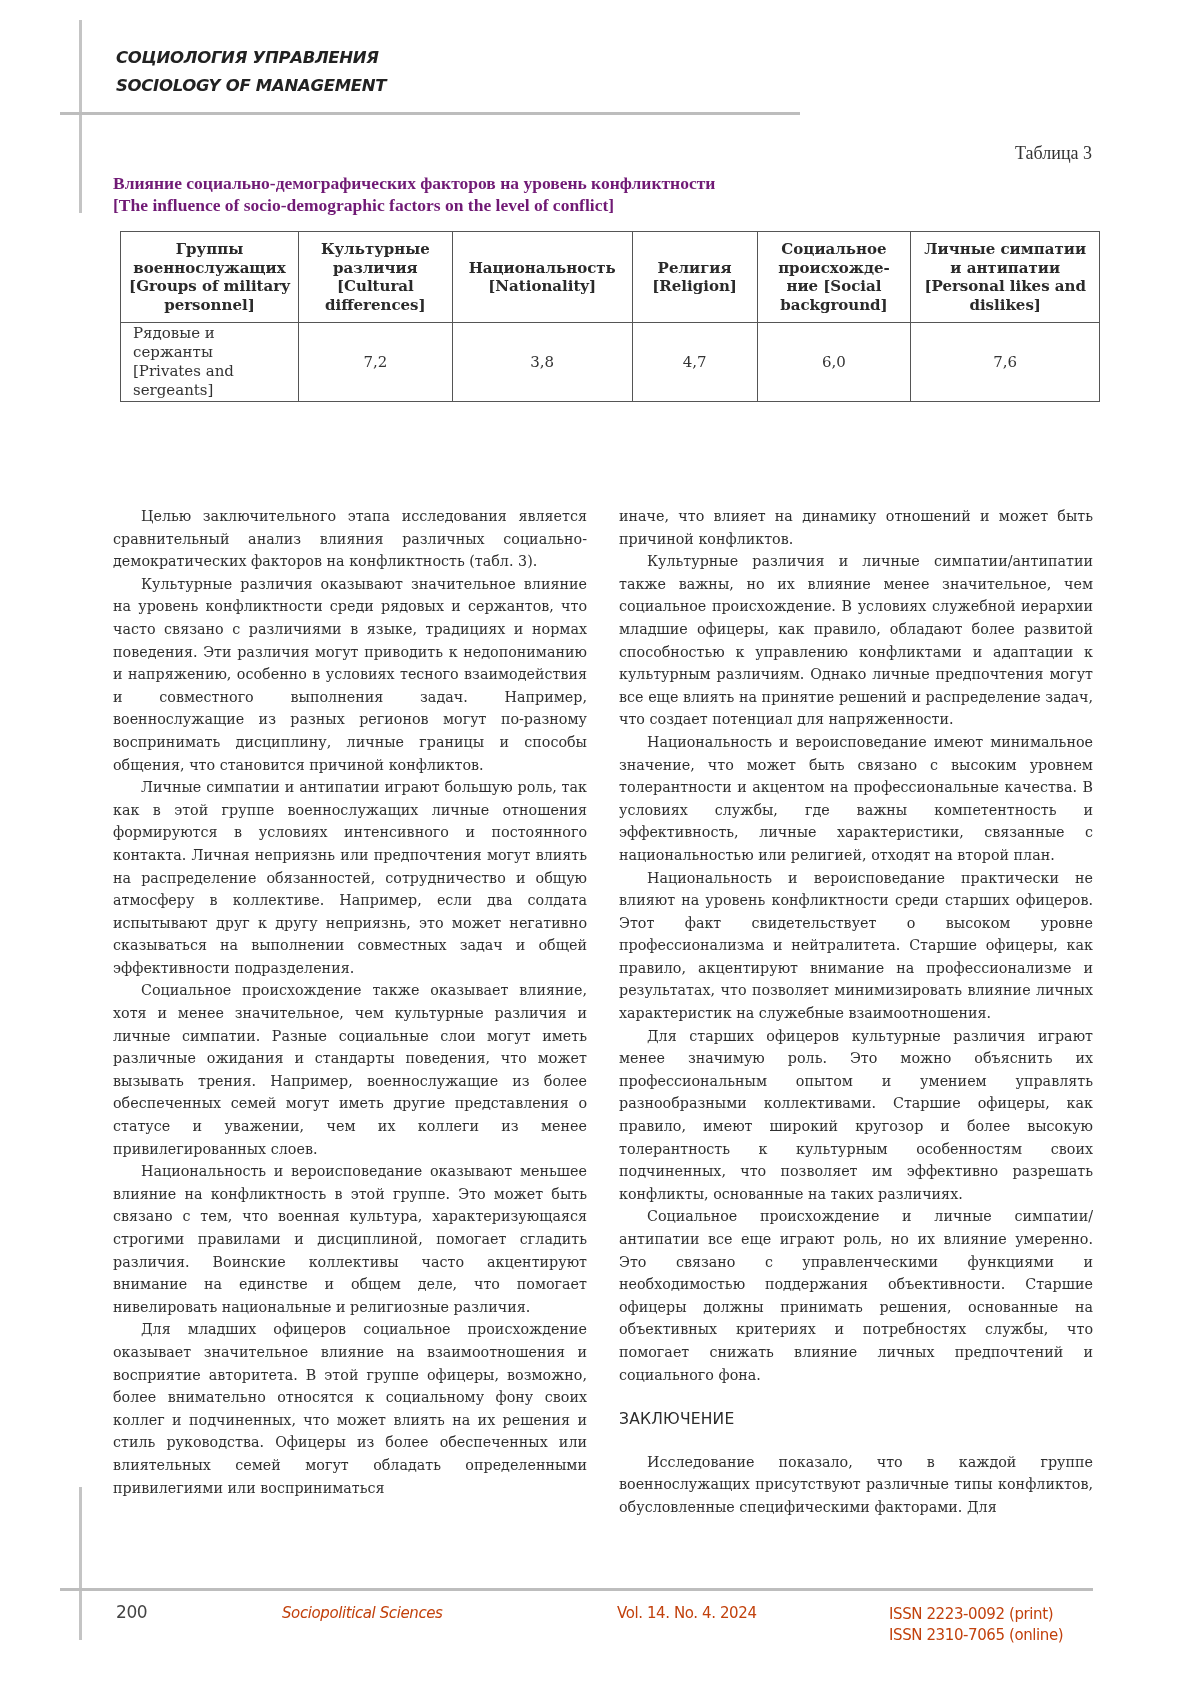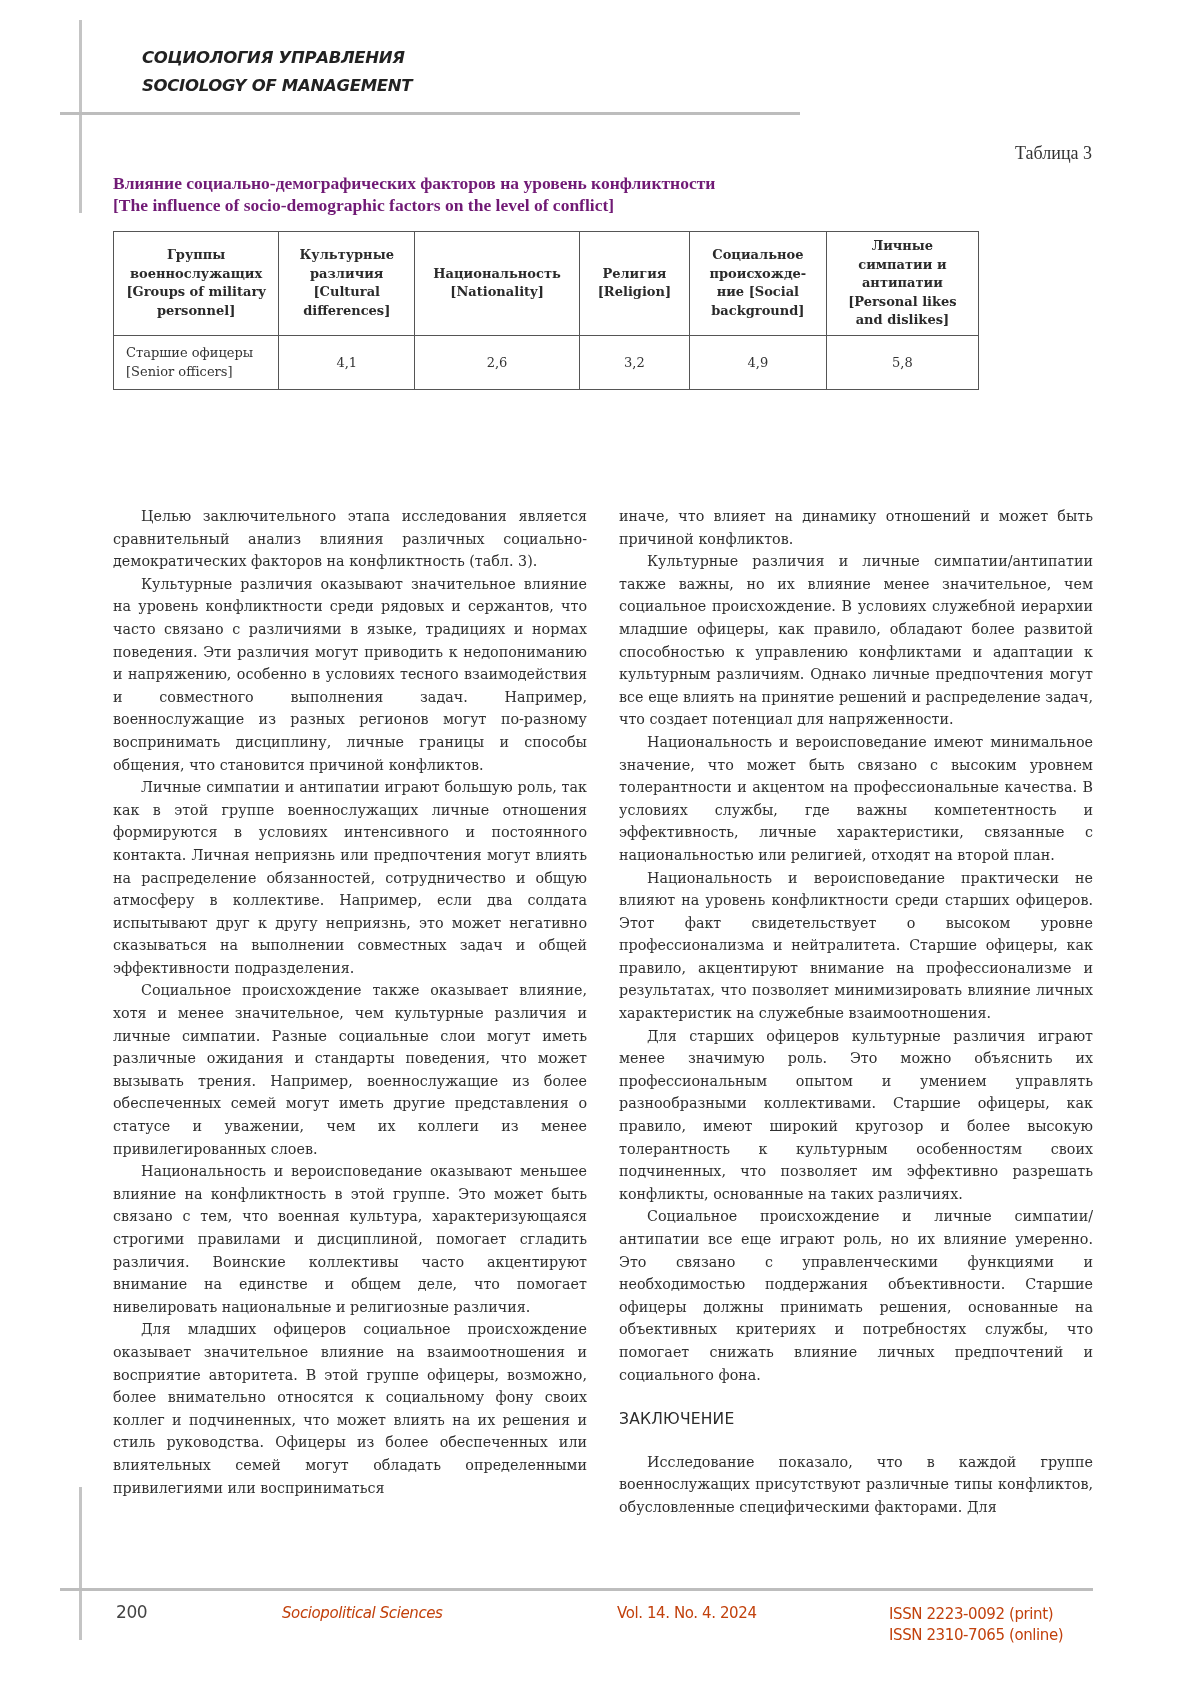--- a/index.html
+++ b/index.html
@@ -6,26 +6,26 @@
   body { width: 1200px; height: 1697px; position: relative; overflow: hidden; color: #2a2a2a; }
 
   .vline { position: absolute; left: 79px; width: 3px; background: #c4c4c4; }
   .vline.top { top: 20px; height: 193px; }
   .vline.bottom { top: 1487px; height: 153px; }
 
   .hrule { position: absolute; height: 3px; background: #bdbdbd; }
   .hrule.header { left: 60px; top: 112px; width: 740px; }
   .hrule.footer { left: 60px; top: 1588px; width: 1033px; }
 
-  .running-head { position: absolute; left: 116px; top: 44px; font-family: "DejaVu Sans", sans-serif; font-style: italic; font-weight: bold; font-size: 16.5px; line-height: 28px; color: #222; letter-spacing: -0.3px; margin-left: 26px; }
+  .running-head { position: absolute; left: 116px; top: 44px; font-family: "DejaVu Sans", sans-serif; font-style: italic; font-weight: bold; font-size: 16.5px; line-height: 28px; color: #222; letter-spacing: -0.3px; }
 
   .table-label { position: absolute; right: 108px; top: 143px; font-family: "Liberation Serif", serif; font-size: 18px; color: #333; }
   .table-title { position: absolute; left: 113px; width: 980px; top: 172px; text-align: left; font-family: "Liberation Serif", serif; font-weight: bold; font-size: 17.5px; line-height: 22px; color: #701a75; }
 
-  table.data { position: absolute; left: 113px; top: 231px; width: 866px; border-collapse: collapse; font-family: "DejaVu Serif", serif; font-size: 13px; color: #333; }
+  table.data { position: absolute; left: 120px; top: 231px; width: 980px; border-collapse: collapse; font-family: "DejaVu Serif", serif; font-size: 15px; color: #333; }
   table.data th, table.data td { border: 1.5px solid #555; }
   table.data th { font-weight: bold; text-align: center; vertical-align: middle; padding: 5px 6px; line-height: 18.5px; height: 80px; color: #2a2a2a; }
   table.data td { height: 51px; text-align: center; vertical-align: middle; line-height: 19px; }
   table.data td.group { text-align: left; padding-left: 12px; }
 
   .col { position: absolute; top: 505px; width: 474px; font-family: "DejaVu Serif", serif; font-size: 14.3px; line-height: 22.6px; color: #2f2f2f; text-align: justify; }
   .col.left { left: 113px; }
   .col.right { left: 619px; }
   .col p { margin: 0; text-indent: 28px; }
   .col p.cont { text-indent: 0; }
@@ -71,28 +71,28 @@
       <th>Культурные различия [Cultural differences]</th>
       <th>Национальность [Nationality]</th>
       <th>Религия [Religion]</th>
       <th>Социальное происхожде- ние [Social background]</th>
       <th>Личные симпатии и антипатии [Personal likes and dislikes]</th>
     </tr>
   </thead>
   <tbody>
     <tr>
       <td class="group">
-          <div>Старшие офицеры</div>
-          <div>[Senior officers]</div>
+          <div>Рядовые и сержанты</div>
+          <div>[Privates and sergeants]</div>
         </td>
-      <td>4,1</td>
-      <td>2,6</td>
-      <td>3,2</td>
-      <td>4,9</td>
-      <td>5,8</td>
+      <td>7,2</td>
+      <td>3,8</td>
+      <td>4,7</td>
+      <td>6,0</td>
+      <td>7,6</td>
     </tr>
   </tbody>
 </table>
 
 <div class="col left">
   <p>Целью заключительного этапа исследования является сравнительный анализ влияния различных социально-демократических факторов на конфликтность (табл. 3).</p>
   <p>Культурные различия оказывают значительное влияние на уровень конфликтности среди рядовых и сержантов, что часто связано с различиями в языке, традициях и нормах поведения. Эти различия могут приводить к недопониманию и напряжению, особенно в условиях тесного взаимодействия и совместного выполнения задач. Например, военнослужащие из разных регионов могут по-разному воспринимать дисциплину, личные границы и способы общения, что становится причиной конфликтов.</p>
   <p>Личные симпатии и антипатии играют большую роль, так как в этой группе военнослужащих личные отношения формируются в условиях интенсивного и постоянного контакта. Личная неприязнь или предпочтения могут влиять на распределение обязанностей, сотрудничество и общую атмосферу в коллективе. Например, если два солдата испытывают друг к другу неприязнь, это может негативно сказываться на выполнении совместных задач и общей эффективности подразделения.</p>
   <p>Социальное происхождение также оказывает влияние, хотя и менее значительное, чем культурные различия и личные симпатии. Разные социальные слои могут иметь различные ожидания и стандарты поведения, что может вызывать трения. Например, военнослужащие из более обеспеченных семей могут иметь другие представления о статусе и уважении, чем их коллеги из менее привилегированных слоев.</p>
   <p>Национальность и вероисповедание оказывают меньшее влияние на конфликтность в этой группе. Это может быть связано с тем, что военная культура, характеризующаяся строгими правилами и дисциплиной, помогает сгладить различия. Воинские коллективы часто акцентируют внимание на единстве и общем деле, что помогает нивелировать национальные и религиозные различия.</p>

